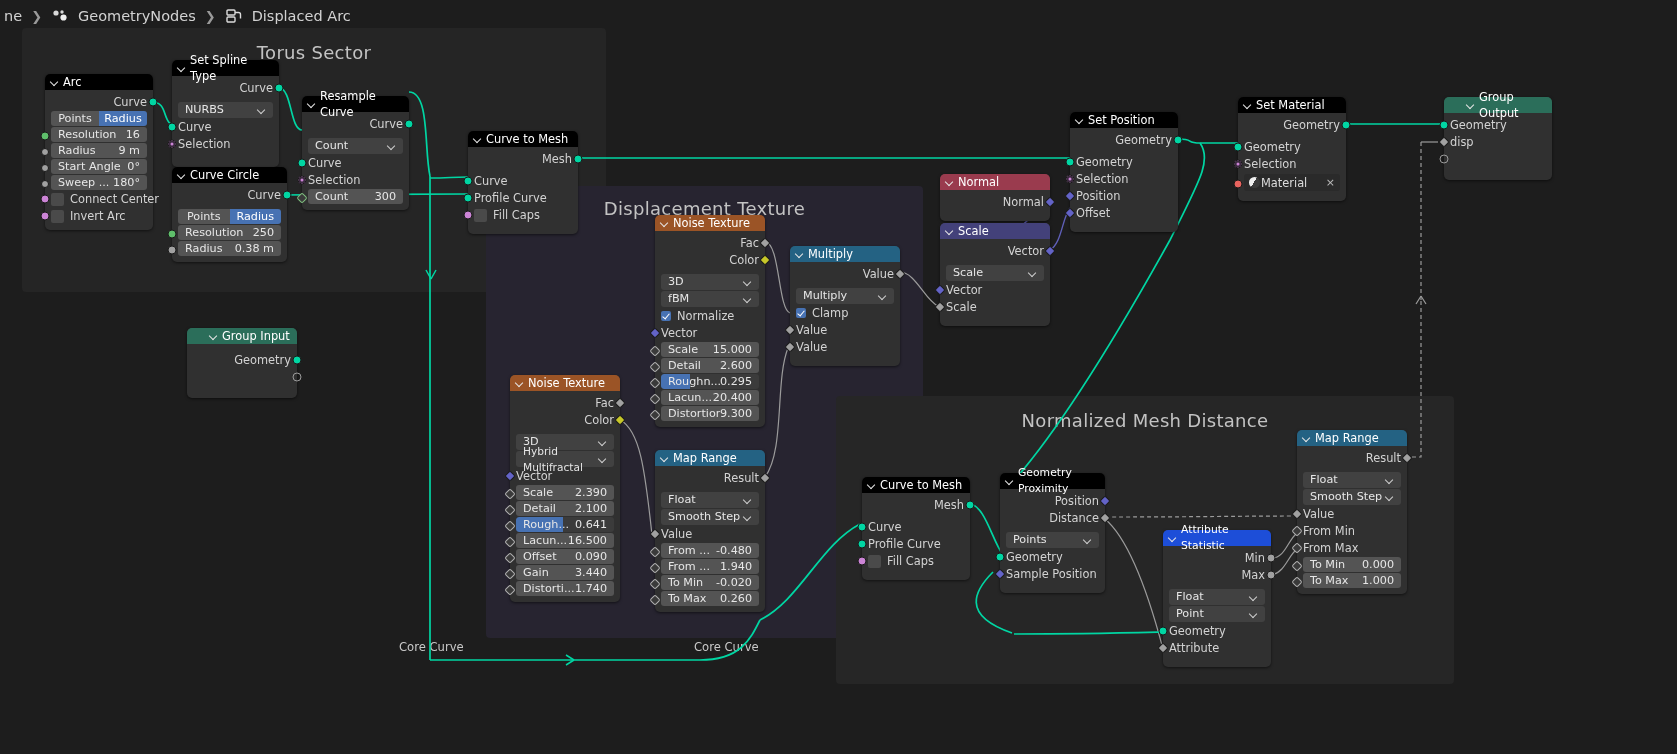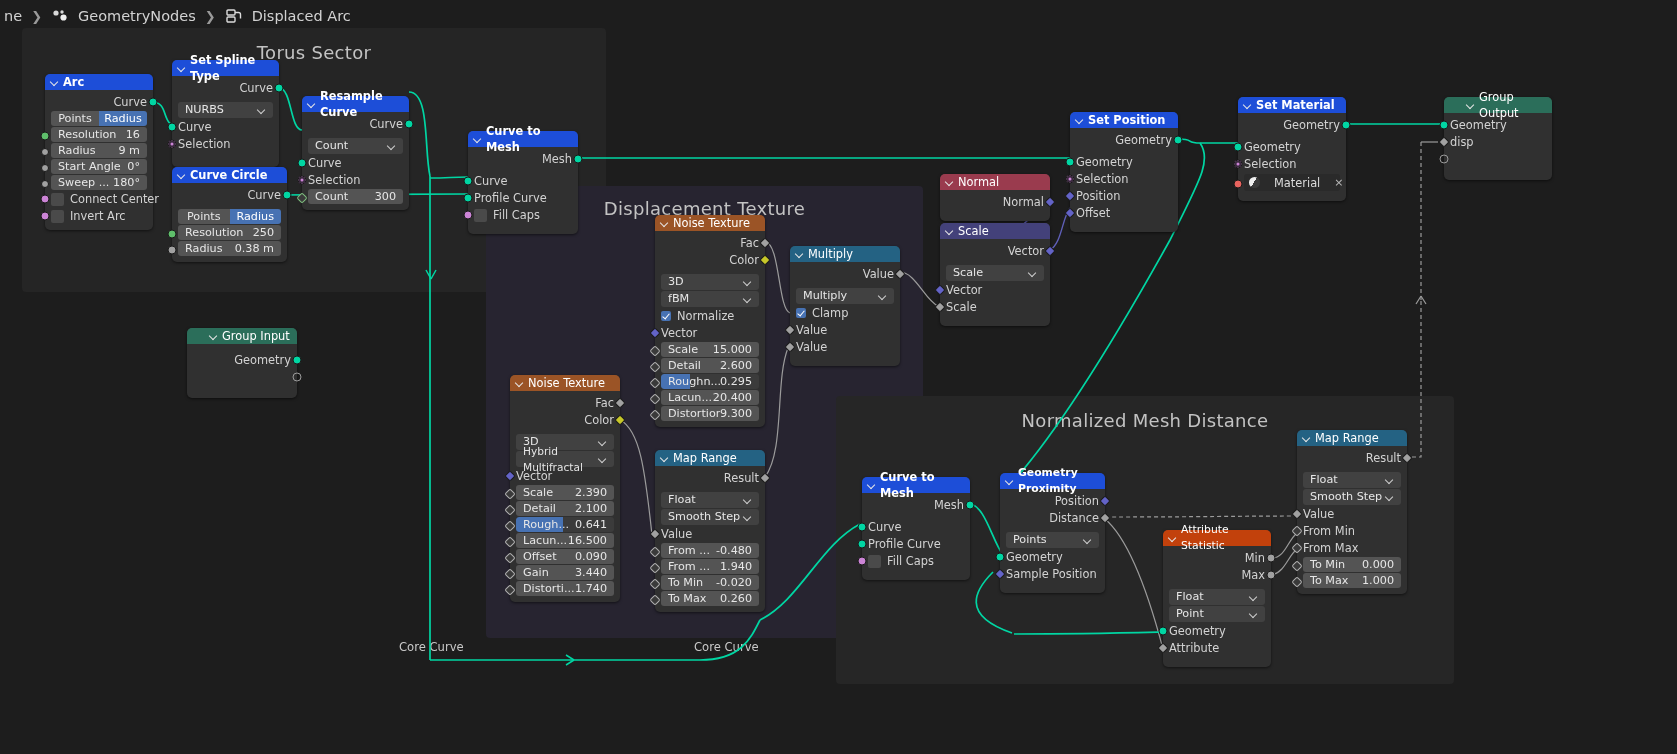--- a/index.html
+++ b/index.html
@@ -40,26 +40,26 @@
     color: #dcdcdc;
     overflow: visible;
   }
   .node-header {
     height: 16px; line-height: 16px;
     border-radius: 5px 5px 0 0;
     padding: 0 6px;
     display: flex; align-items: center; gap: 4px;
     font-size: 11.4px; color: #ffffff;
   }
-  .hdr-geo   { background: #1d4ed8; font-weight: bold; }
+  .hdr-geo   { background: #000000; }
   .hdr-tex   { background: #9b5426; }
   .hdr-conv  { background: #246283; }
   .hdr-input { background: #9a3b4e; }
   .hdr-vec   { background: #43417a; }
-  .hdr-attr  { background: #c2410c; }
+  .hdr-attr  { background: #1d4ed8; }
   .hdr-out   { background: #2b6e5a; padding-left: 23px; }
   .chev {
     width: 8px; height: 8px; flex: none;
     display: inline-block; position: relative; top: -1px;
   }
   .chev::before {
     content: ""; position: absolute; left: 0; top: 2px;
     width: 5px; height: 5px;
     border-left: 1.4px solid #e6e6e6; border-bottom: 1.4px solid #e6e6e6;
     transform: rotate(-45deg);
@@ -144,21 +144,21 @@
   .cbox.on::after {
     content: ""; position: absolute; left: 2.5px; top: 1px;
     width: 3px; height: 6px;
     border-right: 1.6px solid #fff; border-bottom: 1.6px solid #fff;
     transform: rotate(40deg);
   }
   .cbox.big { width: 13px; height: 13px; background: #4a4a4a; border-radius: 2px; }
 
   
   .matrow { margin: 2px 6px; height: 17px; background: #2a2a2a; border-radius: 3px;
-            display: flex; align-items: center; padding: 0 5px; gap: 14px; position: relative; }
+            display: flex; align-items: center; padding: 0 5px; gap: 1px; position: relative; }
   .matball {
     width: 11px; height: 11px; border-radius: 50%;
     background: linear-gradient(120deg,#f0f0f0 0 46%, #3a3a3a 46% 100%);
     flex: none;
   }
   .matx { margin-left: auto; color: #b9b9b9; font-size: 11px; }
 
   
   .canvas-label {
     position: absolute; color: #c9c9c9; font-size: 11.6px; white-space: nowrap;

